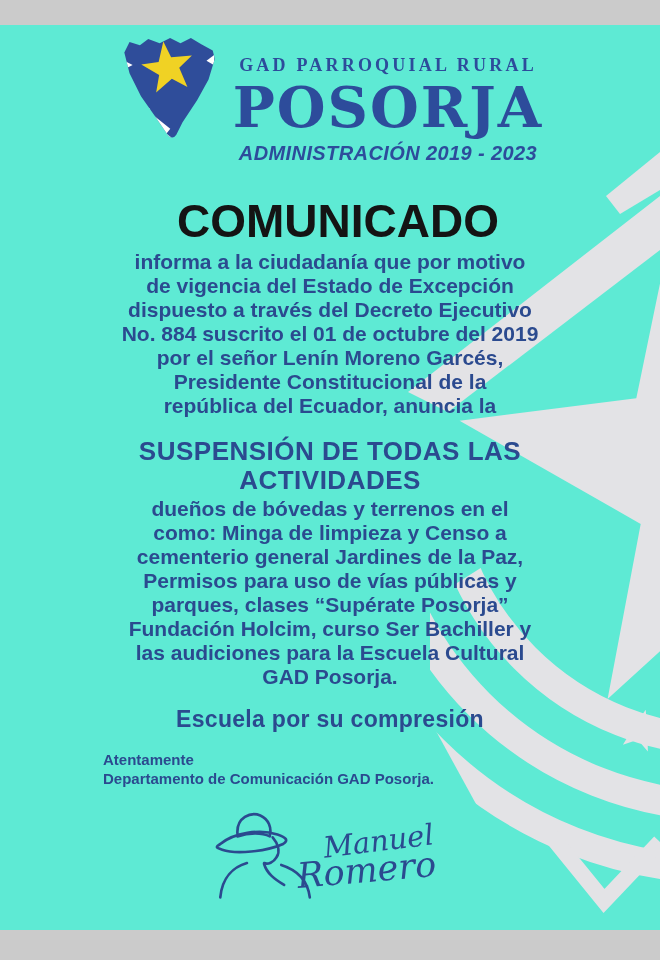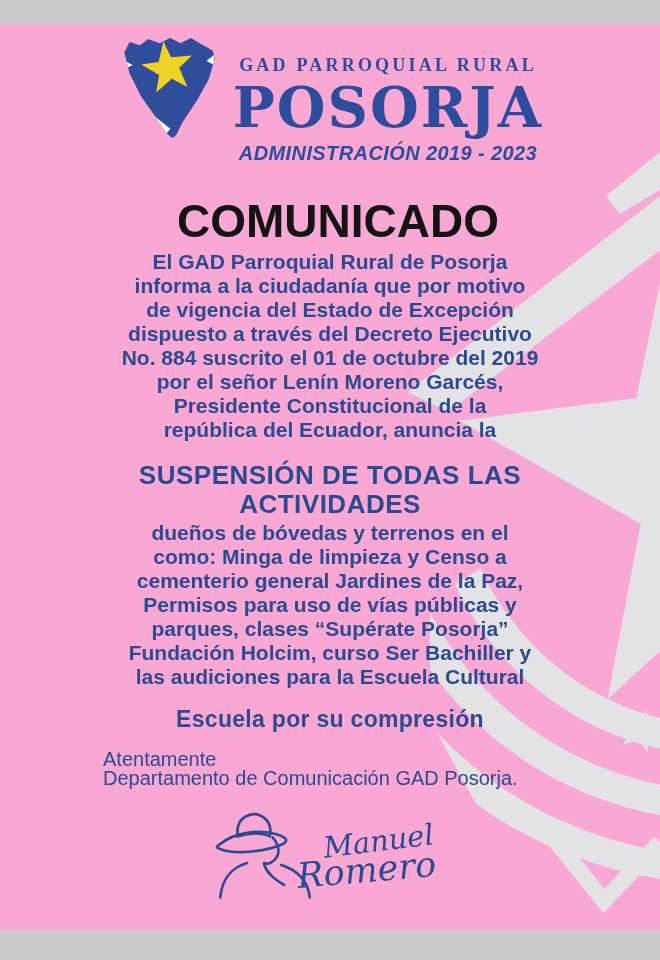--- a/index.html
+++ b/index.html
@@ -1,18 +1,18 @@
 <!DOCTYPE html>
 <html><head>
 <meta charset="utf-8">
 <style>
   html,body{margin:0;padding:0;background:#fff;}
   .poster{
     position:relative;width:660px;height:960px;overflow:hidden;
-    background:#f9a8d4;font-family:"Liberation Sans",sans-serif;
+    background:#5eead4;font-family:"Liberation Sans",sans-serif;
   }
   .band{position:absolute;left:0;width:660px;background:#cbcbcb;z-index:3;}
   .band-top{top:0;height:25px;}
   .band-bottom{bottom:0;height:30px;}
   .watermark{position:absolute;top:0;left:0;z-index:1;pointer-events:none;}
   .content{position:absolute;top:0;left:0;width:660px;height:960px;z-index:2;}
 
   
   .logo-block{position:absolute;top:33px;left:0;width:660px;display:flex;justify-content:center;align-items:flex-start;}
   .shield-icon{width:104px;height:116px;margin-right:12px;flex:0 0 auto;}
@@ -25,21 +25,21 @@
   .page-title{position:absolute;top:186px;left:0;width:660px;margin:8px;text-align:center;
     font-size:46px;font-weight:bold;letter-spacing:0px;color:#141414;}
 
   
   .body-copy{position:absolute;top:250px;left:60px;width:540px;text-align:center;color:#2b4a8f;}
   .para{font-weight:bold;font-size:21px;line-height:24px;}
   .highlight{font-weight:bold;font-size:26px;line-height:29px;letter-spacing:0.5px;margin:19px 0 2px 0;}
   .thanks{font-weight:bold;font-size:23px;margin-top:17px;letter-spacing:0.3px;}
 
   
-  .closing{position:absolute;top:750px;left:103px;text-align:left;color:#2b4a8f;font-weight:normal;font-size:20px;line-height:19px;}
+  .closing{position:absolute;top:750px;left:103px;text-align:left;color:#2b4a8f;font-weight:bold;font-size:15px;line-height:19px;}
 
   
   .signature-block{position:absolute;top:798px;left:50%;transform:translateX(-50%);width:250px;height:106px;}
   .man-svg{position:absolute;left:0;top:6px;width:122px;height:100px;}
   .sig-first,.sig-last{position:absolute;font-family:"DejaVu Serif",serif;font-style:italic;color:#2b4a8f;white-space:nowrap;}
   .sig-first{left:118px;top:26px;font-size:29px;transform:rotate(-7deg);}
   .sig-last{left:92px;top:52px;font-size:35px;transform:rotate(-5deg);}
   .president{position:absolute;top:899px;left:0;width:660px;text-align:center;color:#2b4a8f;
     font-size:17px;letter-spacing:1.3px;font-weight:normal;margin-top:42px;}
 </style>
@@ -99,41 +99,41 @@
         <div class="org-type">GAD PARROQUIAL RURAL</div>
         <div class="org-name">POSORJA</div>
         <div class="admin">ADMINISTRACIÓN 2019 - 2023</div>
       </div>
     </header>
 
     <h1 class="page-title">COMUNICADO</h1>
 
     <div class="body-copy">
       <div class="para">
-          <div>El GAD Parroquial Rural de Posorja</div>
           <div>informa a la ciudadanía que por motivo</div>
           <div>de vigencia del Estado de Excepción</div>
           <div>dispuesto a través del Decreto Ejecutivo</div>
           <div>No. 884 suscrito el 01 de octubre del 2019</div>
           <div>por el señor Lenín Moreno Garcés,</div>
           <div>Presidente Constitucional de la</div>
           <div>república del Ecuador, anuncia la</div>
         </div>
       <div class="highlight">
           <div>SUSPENSIÓN DE TODAS LAS</div>
           <div>ACTIVIDADES</div>
         </div>
       <div class="para">
           <div>dueños de bóvedas y terrenos en el</div>
           <div>como: Minga de limpieza y Censo a</div>
           <div>cementerio general Jardines de la Paz,</div>
           <div>Permisos para uso de vías públicas y</div>
           <div>parques, clases “Supérate Posorja”</div>
           <div>Fundación Holcim, curso Ser Bachiller y</div>
           <div>las audiciones para la Escuela Cultural</div>
+          <div>GAD Posorja.</div>
         </div>
       <div class="thanks">Escuela por su compresión</div>
     </div>
 
     <div class="closing">
       <div>Atentamente</div>
       <div>Departamento de Comunicación GAD Posorja.</div>
     </div>
 
     <div class="signature-block">

